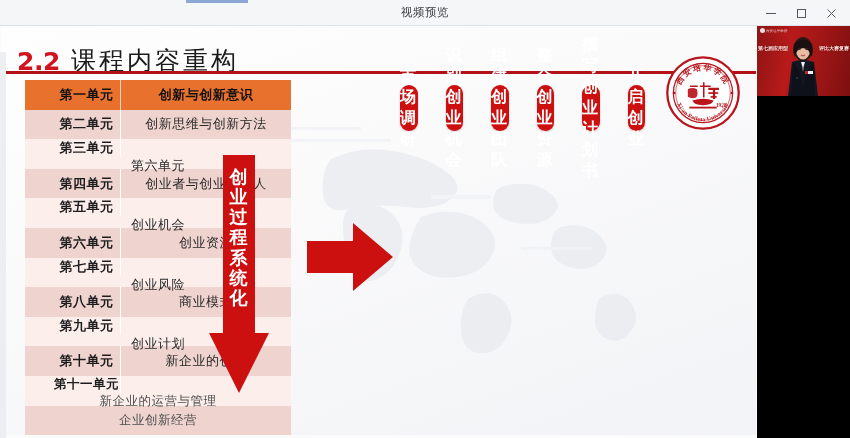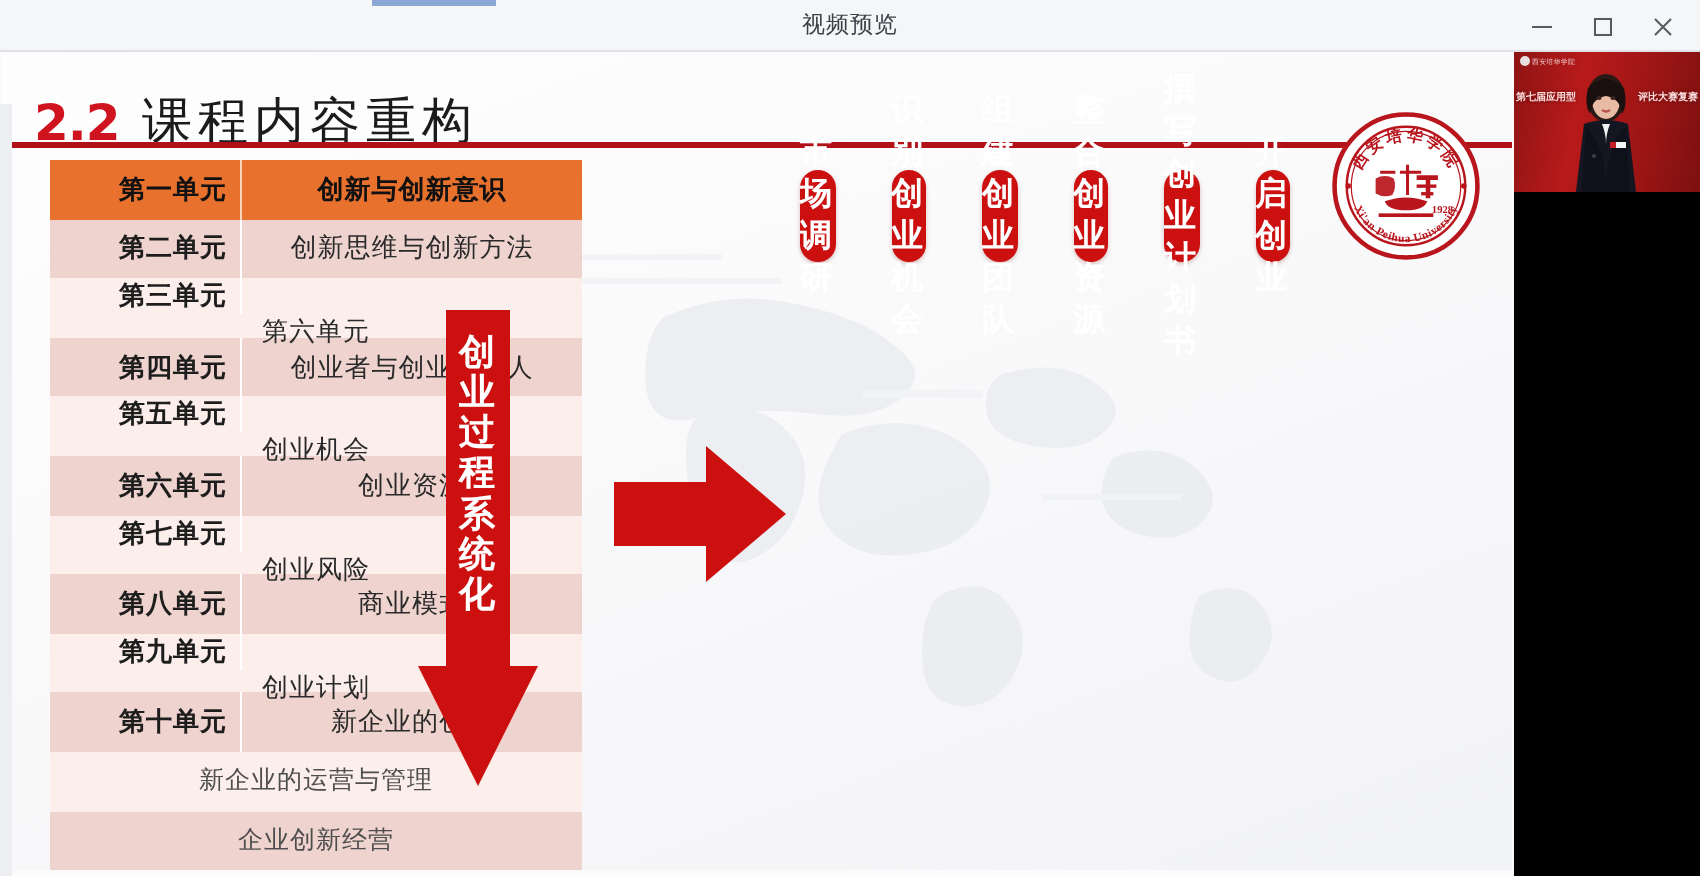--- a/index.html
+++ b/index.html
@@ -320,20 +320,21 @@
         </div>
         <div class="unit-row light">
           <div class="c1">第九单元</div>
           <div class="c2">创业计划</div>
         </div>
         <div class="unit-row shade">
           <div class="c1">第十单元</div>
           <div class="c2">新企业的创建</div>
         </div>
         <div class="unit-row light small muted">
+          <div class="c1">第十一单元</div>
           <div class="c2">新企业的运营与管理</div>
         </div>
         <div class="unit-row shade small muted">
           <div class="c2">企业创新经营</div>
         </div>
       </div>
 
       <svg class="down-arrow" viewBox="0 0 60 238" preserveAspectRatio="none">
         <path d="M14,0 L46,0 L46,178 L60,178 L30,238 L0,178 L14,178 Z" fill="#cc1010"></path>
       </svg>

